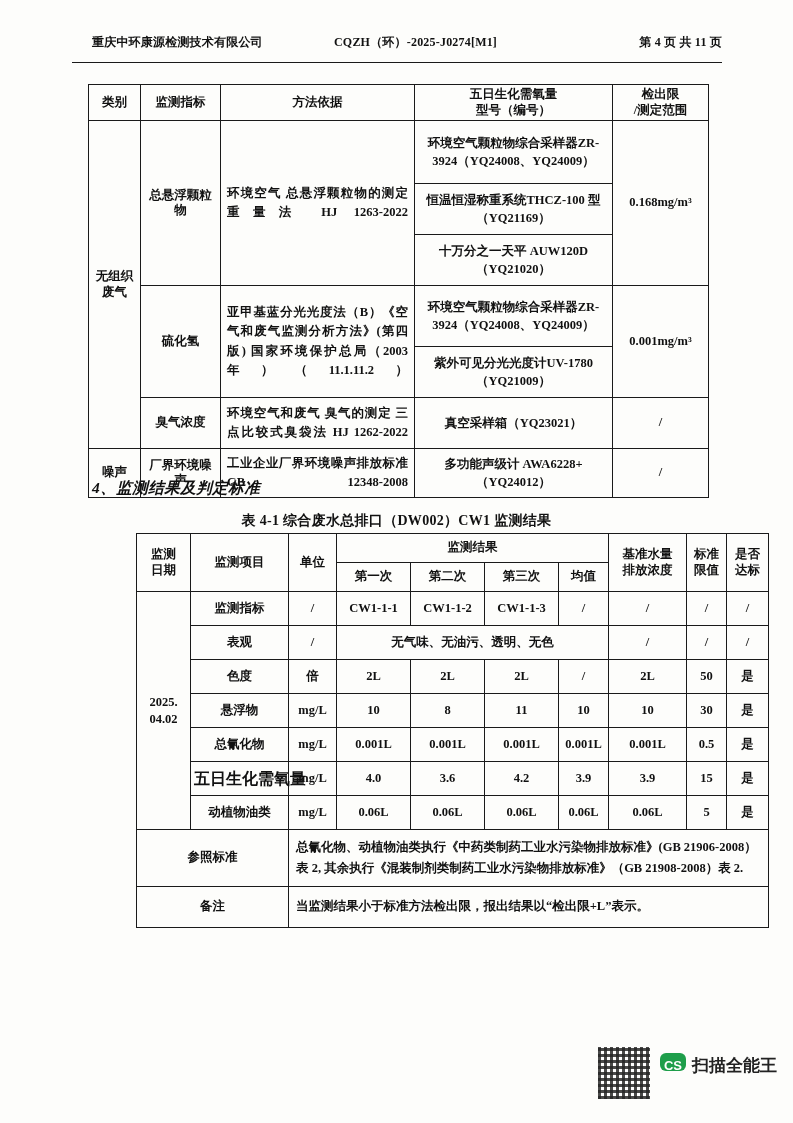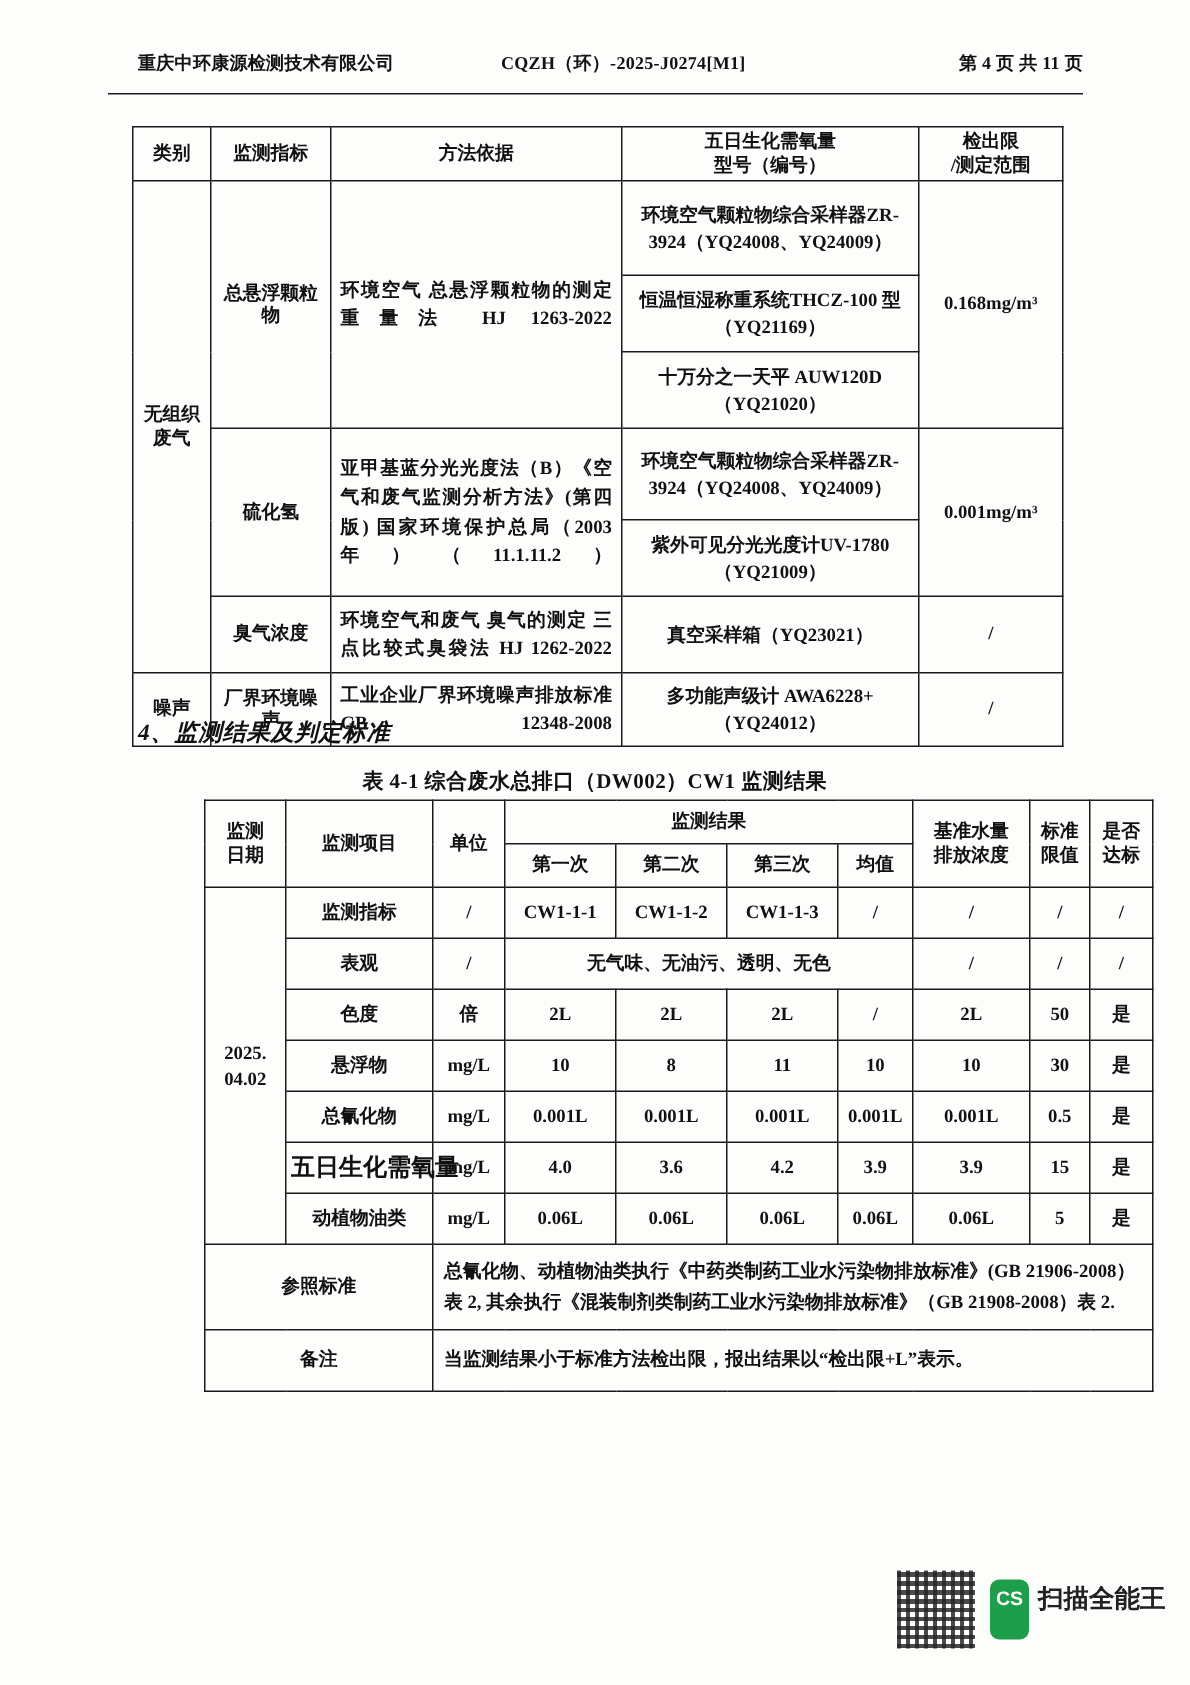--- a/index.html
+++ b/index.html
@@ -149,21 +149,21 @@
     background:
       repeating-linear-gradient(90deg, #2b2b2b 0 3px, #ffffff 3px 6px),
       repeating-linear-gradient(0deg, #2b2b2b 0 3px, #ffffff 3px 6px);
     background-blend-mode: multiply;
     opacity: 0.85;
   }
   .cs-badge {
     position: absolute;
     left: 62px;
     top: 8px;
-    width: 26px; height: 40px;
+    width: 26px; height: 18px;
     border-radius: 6px;
     background: #1e9e4a;
     color: #fff;
     font-size: 13px;
     font-weight: bold;
     font-family: "Liberation Sans", sans-serif;
     text-align: center;
     line-height: 26px;
   }
   .cs-text {

